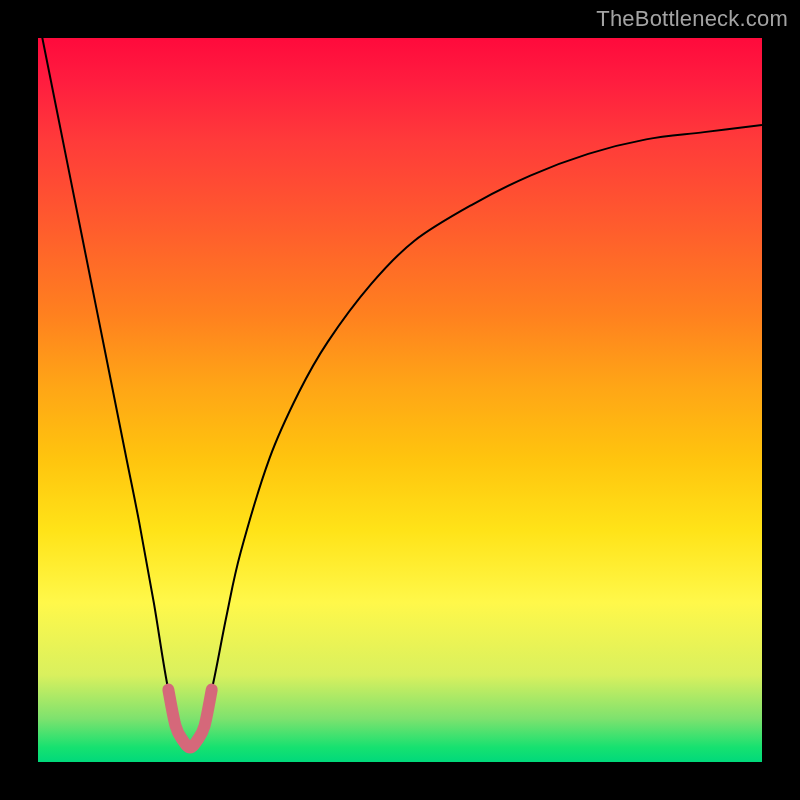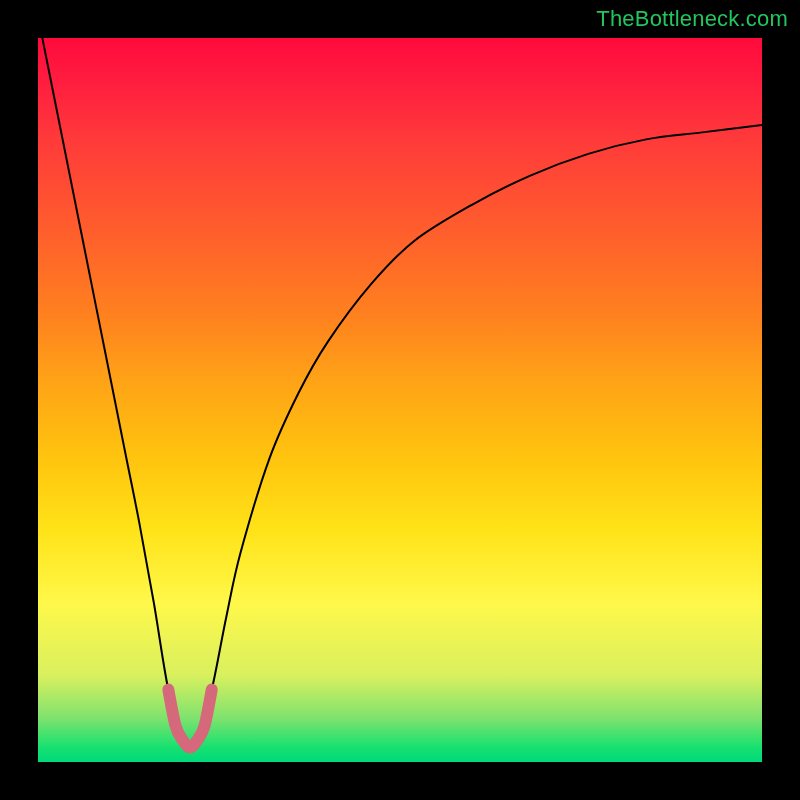--- a/index.html
+++ b/index.html
@@ -38,21 +38,21 @@
       #d9f05e 88%,
       #7ee26e 94%,
       #16e170 98%,
       #00d97b 100%
     );
   }
   .watermark {
     position: absolute;
     top: 6px;
     right: 12px;
-    color: #22c55e;
+    color: #a3a3a3;
     font-size: 22px;
     font-weight: 500;
     letter-spacing: 0.2px;
     user-select: none;
   }
   svg.curves {
     position: absolute;
     left: 0; top: 0;
     width: 724px;
     height: 724px;

